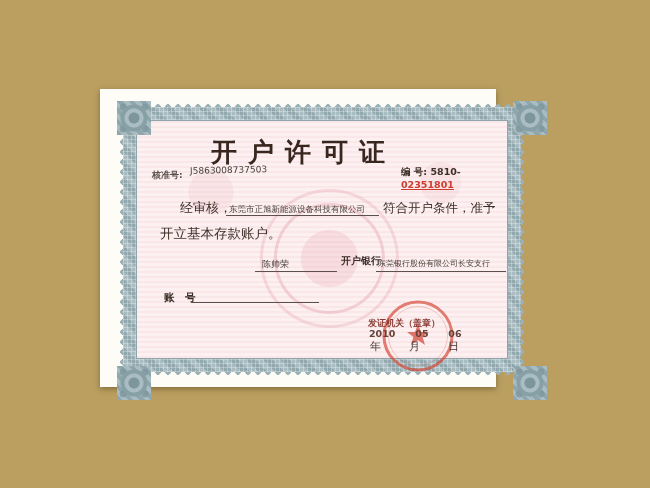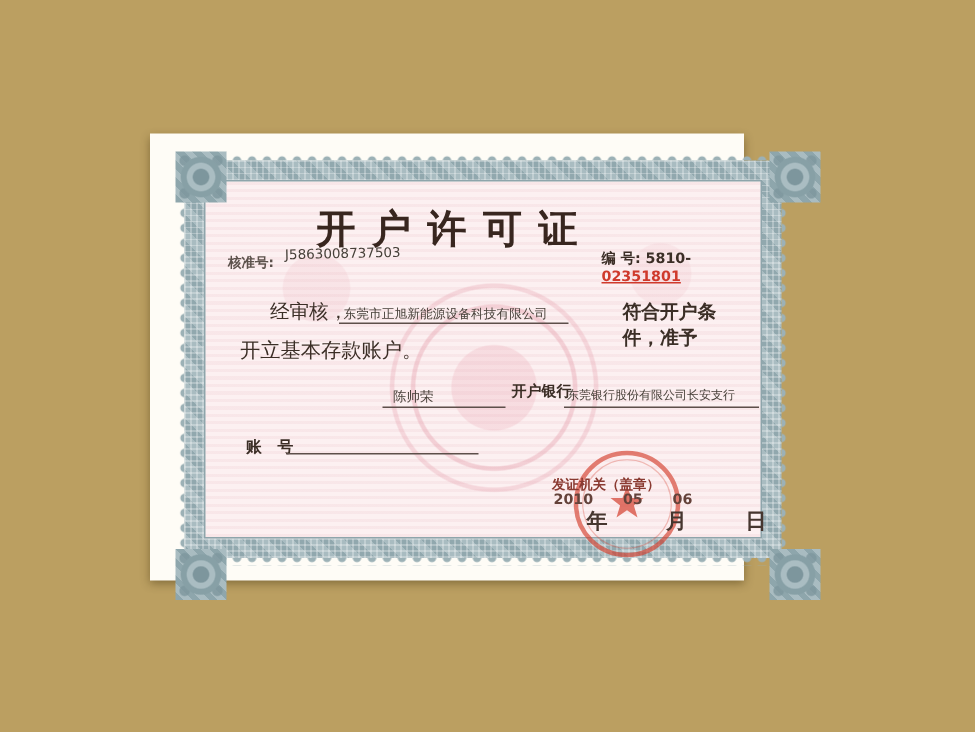--- a/index.html
+++ b/index.html
@@ -91,36 +91,36 @@
 
     <div class="t small lbl" style="left:52px;top:80px;">核准号:</div>
     <div class="t small typed" style="left:90px;top:76px;transform:rotate(-1.2deg);">J5863008737503</div>
     <div class="t" style="left:301px;top:77px;font-size:9.5px;">
       <span class="lbl">编 号: 5810-</span><span class="red" style="font-weight:bold;text-decoration:underline;">02351801</span>
     </div>
 
     <div class="t" style="left:80px;top:110px;font-size:13px;font-weight:normal;">经审核，</div>
     <div class="t typed" style="left:129px;top:115px;font-size:8.5px;">东莞市正旭新能源设备科技有限公司</div>
     <div class="uline" style="left:126px;top:126px;width:153px;"></div>
-    <div class="t" style="left:283px;top:111px;font-size:12.5px;font-weight:bold;margin-left:32px;">符合开户条件，准予</div>
+    <div class="t" style="left:283px;top:111px;font-size:12.5px;font-weight:normal;">符合开户条件，准予</div>
     <div class="t" style="left:60px;top:136px;font-size:13.5px;font-weight:normal;">开立基本存款账户。</div>
 
     <div class="t typed" style="left:162px;top:169px;font-size:9px;">陈帅荣</div>
     <div class="uline" style="left:155px;top:182px;width:82px;"></div>
     <div class="t lbl" style="left:241px;top:165px;font-size:10px;">开户银行</div>
     <div class="t typed" style="left:278px;top:169px;font-size:8px;">东莞银行股份有限公司长安支行</div>
     <div class="uline" style="left:276px;top:182px;width:130px;"></div>
 
     <div class="t lbl" style="left:64px;top:202px;font-size:10.5px;">账　号</div>
     <div class="uline" style="left:91px;top:213px;width:128px;"></div>
 
     <svg class="seal" viewBox="0 0 76 76">
       <circle cx="38" cy="38" r="34" fill="none" stroke="#d4402f" stroke-width="3" opacity="0.75"></circle>
       <circle cx="38" cy="38" r="29.5" fill="none" stroke="#d4402f" stroke-width="0.8" opacity="0.35"></circle>
       <polygon points="38,26 41,34 49,34 42.6,39 45,47 38,42.2 31,47 33.4,39 27,34 35,34" fill="#d4402f" opacity="0.8"></polygon>
     </svg>
 
     <div class="t sealtxt" style="left:268px;top:228px;font-size:9px;">发证机关（盖章）</div>
     <div class="t sealtxt pre" style="left:269px;top:239px;font-size:9.5px;color:#64423a;">2010      05      06</div>
-    <div class="t pre" style="left:291px;top:250px;font-size:14px;font-weight:bold;color:#46362f;">年        月        日</div>
+    <div class="t pre" style="left:270px;top:250px;font-size:11px;font-weight:normal;color:#46362f;">年        月        日</div>
 
   </div>
 </div>
 
 </body></html>

